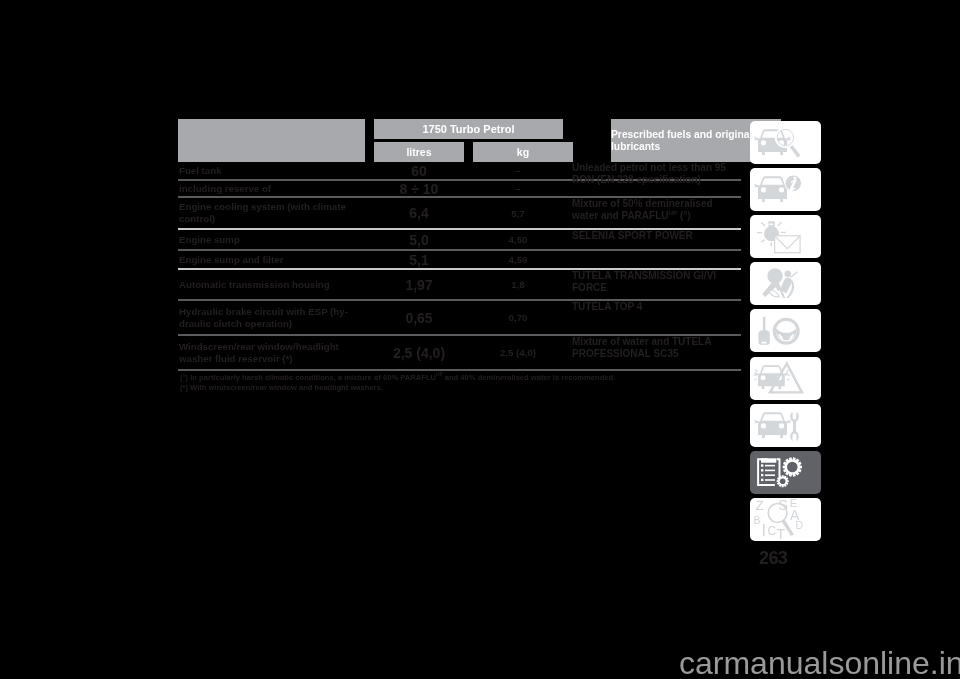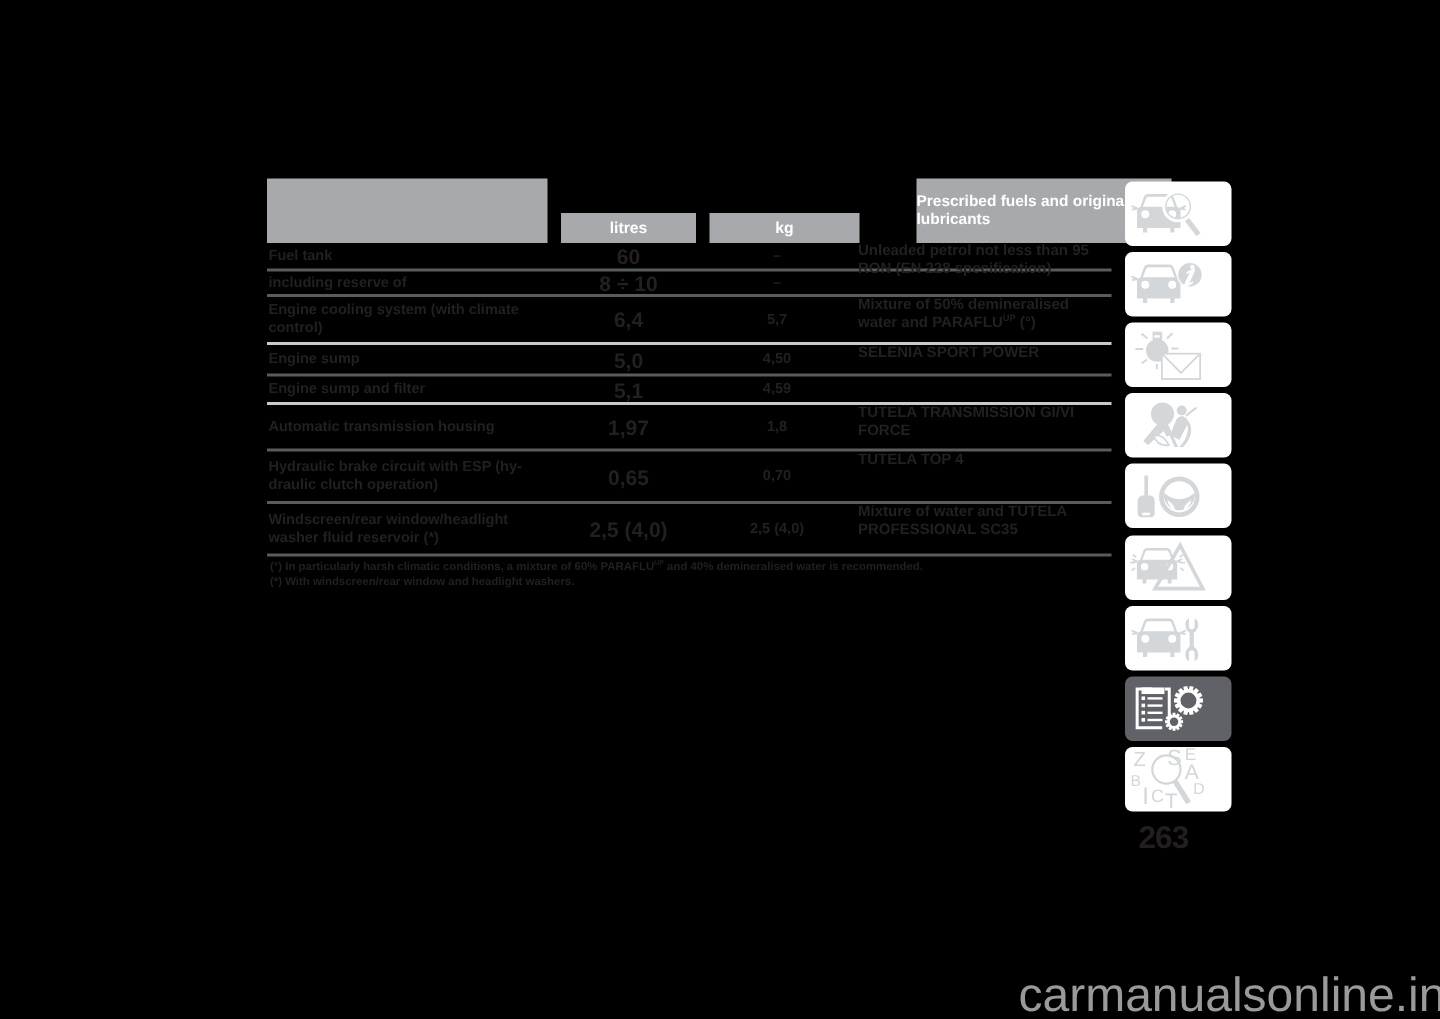--- a/index.html
+++ b/index.html
@@ -47,35 +47,36 @@
 
   
   .tabs{position:absolute;left:750px;top:121px;width:71px;}
   .tab{position:absolute;left:0;width:71px;height:43px;background:#fff;
        border-radius:5px;overflow:hidden;}
   .tab > span{position:absolute;left:0px;top:0px;display:block;}
   .tab.active{background:#606268;}
   .tab svg{position:absolute;}
 
   .pageno{position:absolute;left:759px;top:550px;color:#231f20;
-          font-weight:bold;font-size:21px;letter-spacing:-0.6px;line-height:17px;}
+          font-weight:bold;font-size:18px;letter-spacing:-0.6px;line-height:17px;}
 
   .wm{position:absolute;left:679px;top:649px;color:#999a9a;
       font-size:32px;letter-spacing:0px;line-height:28px;
       font-family:"Liberation Sans",sans-serif;}
 </style>
 </head>
 <body>
 
 <div class="page">
 
   <div class="tbl">
 
     <div class="hdr">
       <div class="hc h-blank"></div>
+      <div class="hc h-eng">1750 Turbo Petrol</div>
       <div class="hc h-lit">litres</div>
       <div class="hc h-kg">kg</div>
       <div class="hc h-fuel">Prescribed fuels and original lubricants</div>
     </div>
 
     <div class="rows" id="rows" style="position: relative;">
         <div class="row" style="height:17px">
           <div class="cells">
             <div class="c1">
               <span class="inner">Fuel tank</span>

